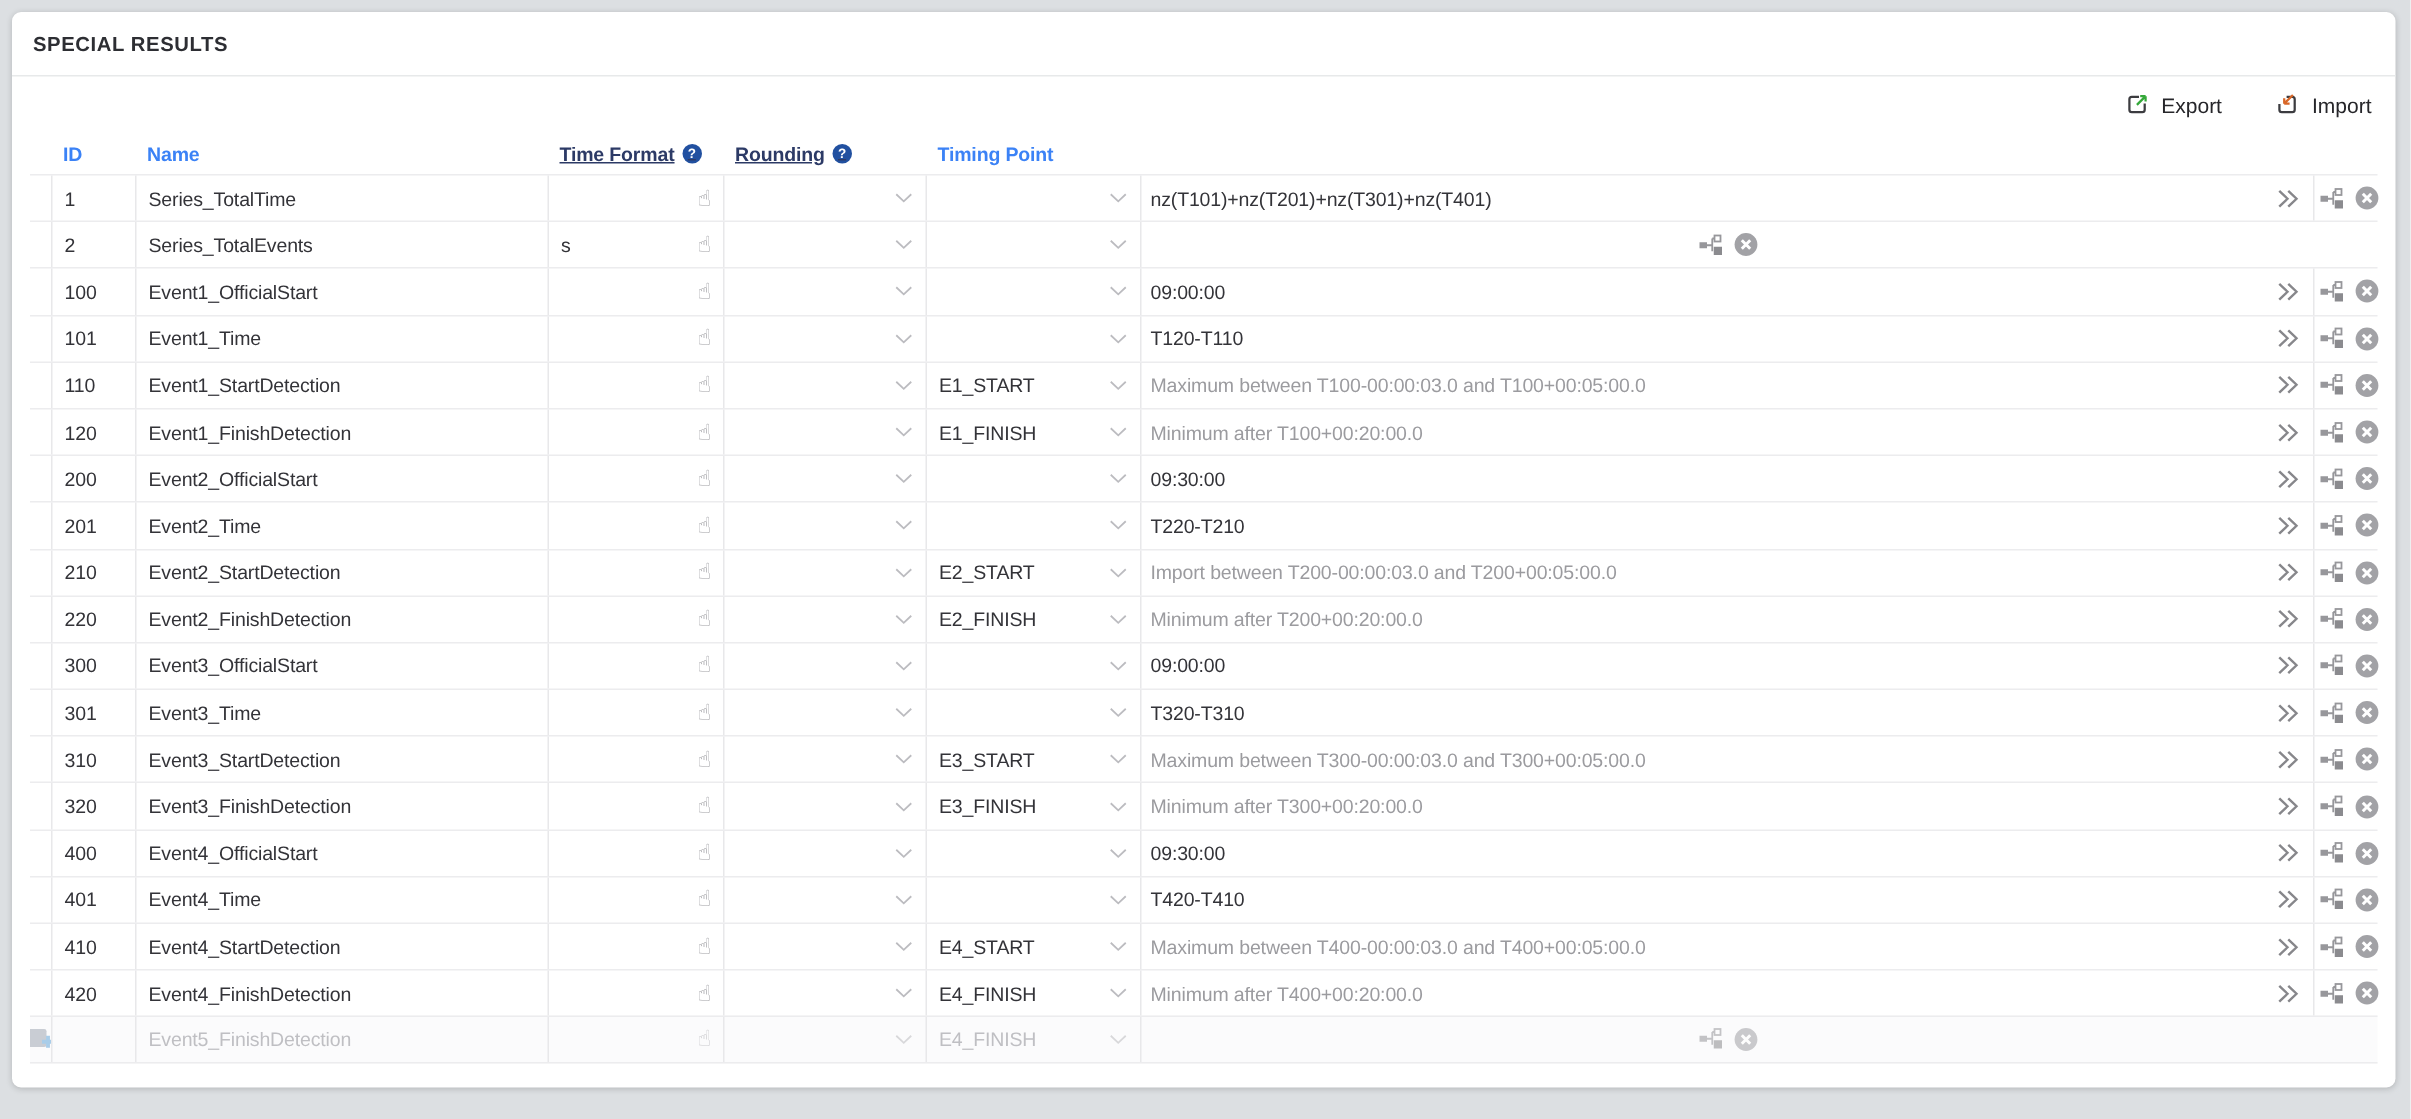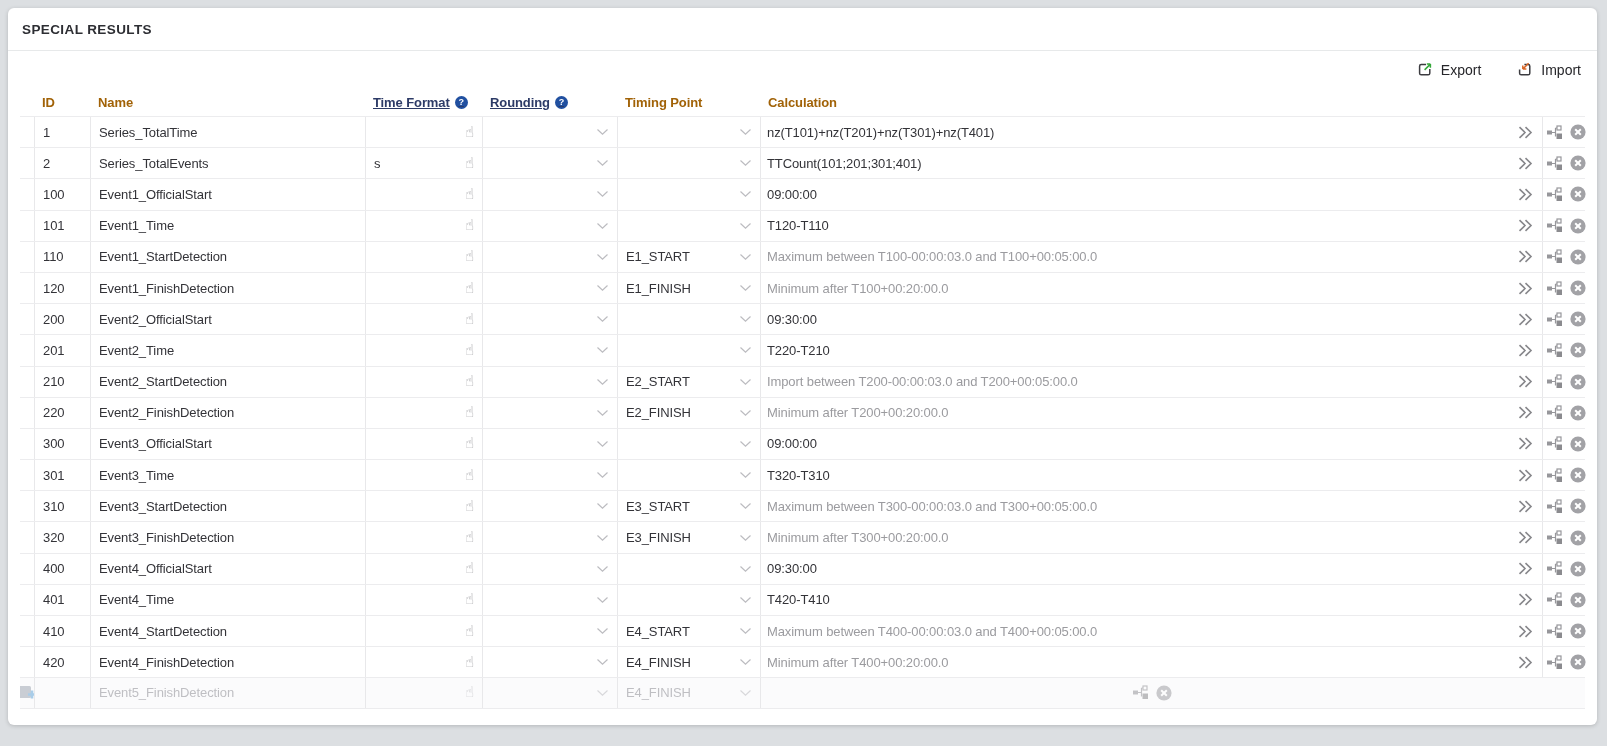--- a/index.html
+++ b/index.html
@@ -43,21 +43,21 @@
 
   .table { margin: 0 12px 0 12px; }
   .grid-row {
     display: grid;
     grid-template-columns: 14px 56px 275px 117px 135px 143px 782px 46px;
     align-items: stretch;
   }
   .thead { height: 28px; }
   .th {
     display: flex; align-items: center; gap: 5px;
-    font-size: 13px; font-weight: bold; color: #a16207;
+    font-size: 13px; font-weight: bold; color: #3b82f6;
     padding-left: 8px; letter-spacing: -.1px;
   }
   .th.blue { color: #2c3a66; text-decoration: underline; }
   .help-badge {
     width: 13px; height: 13px; border-radius: 50%;
     background: #2150a0; color: #fff;
     font-size: 9px; font-weight: bold;
     display: inline-flex; align-items: center; justify-content: center;
     line-height: 1;
   }
@@ -140,23 +140,20 @@
           <span>Time Format</span>
           <span class="help-badge">?</span>
         </div>
         <div class="th blue">
           <span>Rounding</span>
           <span class="help-badge">?</span>
         </div>
         <div class="th">
           <span>Timing Point</span>
         </div>
-        <div class="th">
-          <span>Calculation</span>
-        </div>
         <div class="th"></div>
       </div>
     <div id="tbody">
         <div class="grid-row row">
           <div class="cell cell-select"></div>
           <div class="cell sep">
             <span class="val">1</span>
           </div>
           <div class="cell sep">
             <span class="val">Series_TotalTime</span>
@@ -224,28 +221,20 @@
               <svg class="chev" width="13" height="8" viewBox="0 0 13 8">
                 <path d="M1.5 1.5 L6.5 6.2 L11.5 1.5" stroke="#bcbcc0" fill="none" stroke-width="1.2"></path>
               </svg>
             </span>
           </div>
           <div class="cell sep">
             <span class="val"></span>
             <span class="right">
               <svg class="chev" width="13" height="8" viewBox="0 0 13 8">
                 <path d="M1.5 1.5 L6.5 6.2 L11.5 1.5" stroke="#bcbcc0" fill="none" stroke-width="1.2"></path>
-              </svg>
-            </span>
-          </div>
-          <div class="cell sep cell-calc">
-            <span class="val">TTCount(101;201;301;401)</span>
-            <span class="right expand-w">
-              <svg width="18" height="15" viewBox="0 0 18 15">
-                <path d="M3.5 2.2 L9 7.5 L3.5 12.8 M9.5 2.2 L15 7.5 L9.5 12.8" stroke="#87878b" fill="none" stroke-width="1.6"></path>
               </svg>
             </span>
           </div>
           <div class="cell sep actions">
             <span>
               <svg width="17" height="15" viewBox="0 0 17 15">
                 <rect x="1" y="5.5" width="5" height="4" fill="#97979b"></rect>
                 <path d="M6 7.5 H9.5 M9.5 3 V11.5 M9.5 3 H11" stroke="#97979b" fill="none" stroke-width="1.2"></path>
                 <rect x="11" y="1" width="4" height="4" fill="none" stroke="#97979b" stroke-width="1.2"></rect>
                 <rect x="10.5" y="8.5" width="5.5" height="5.5" fill="#8b8b8f"></rect>

